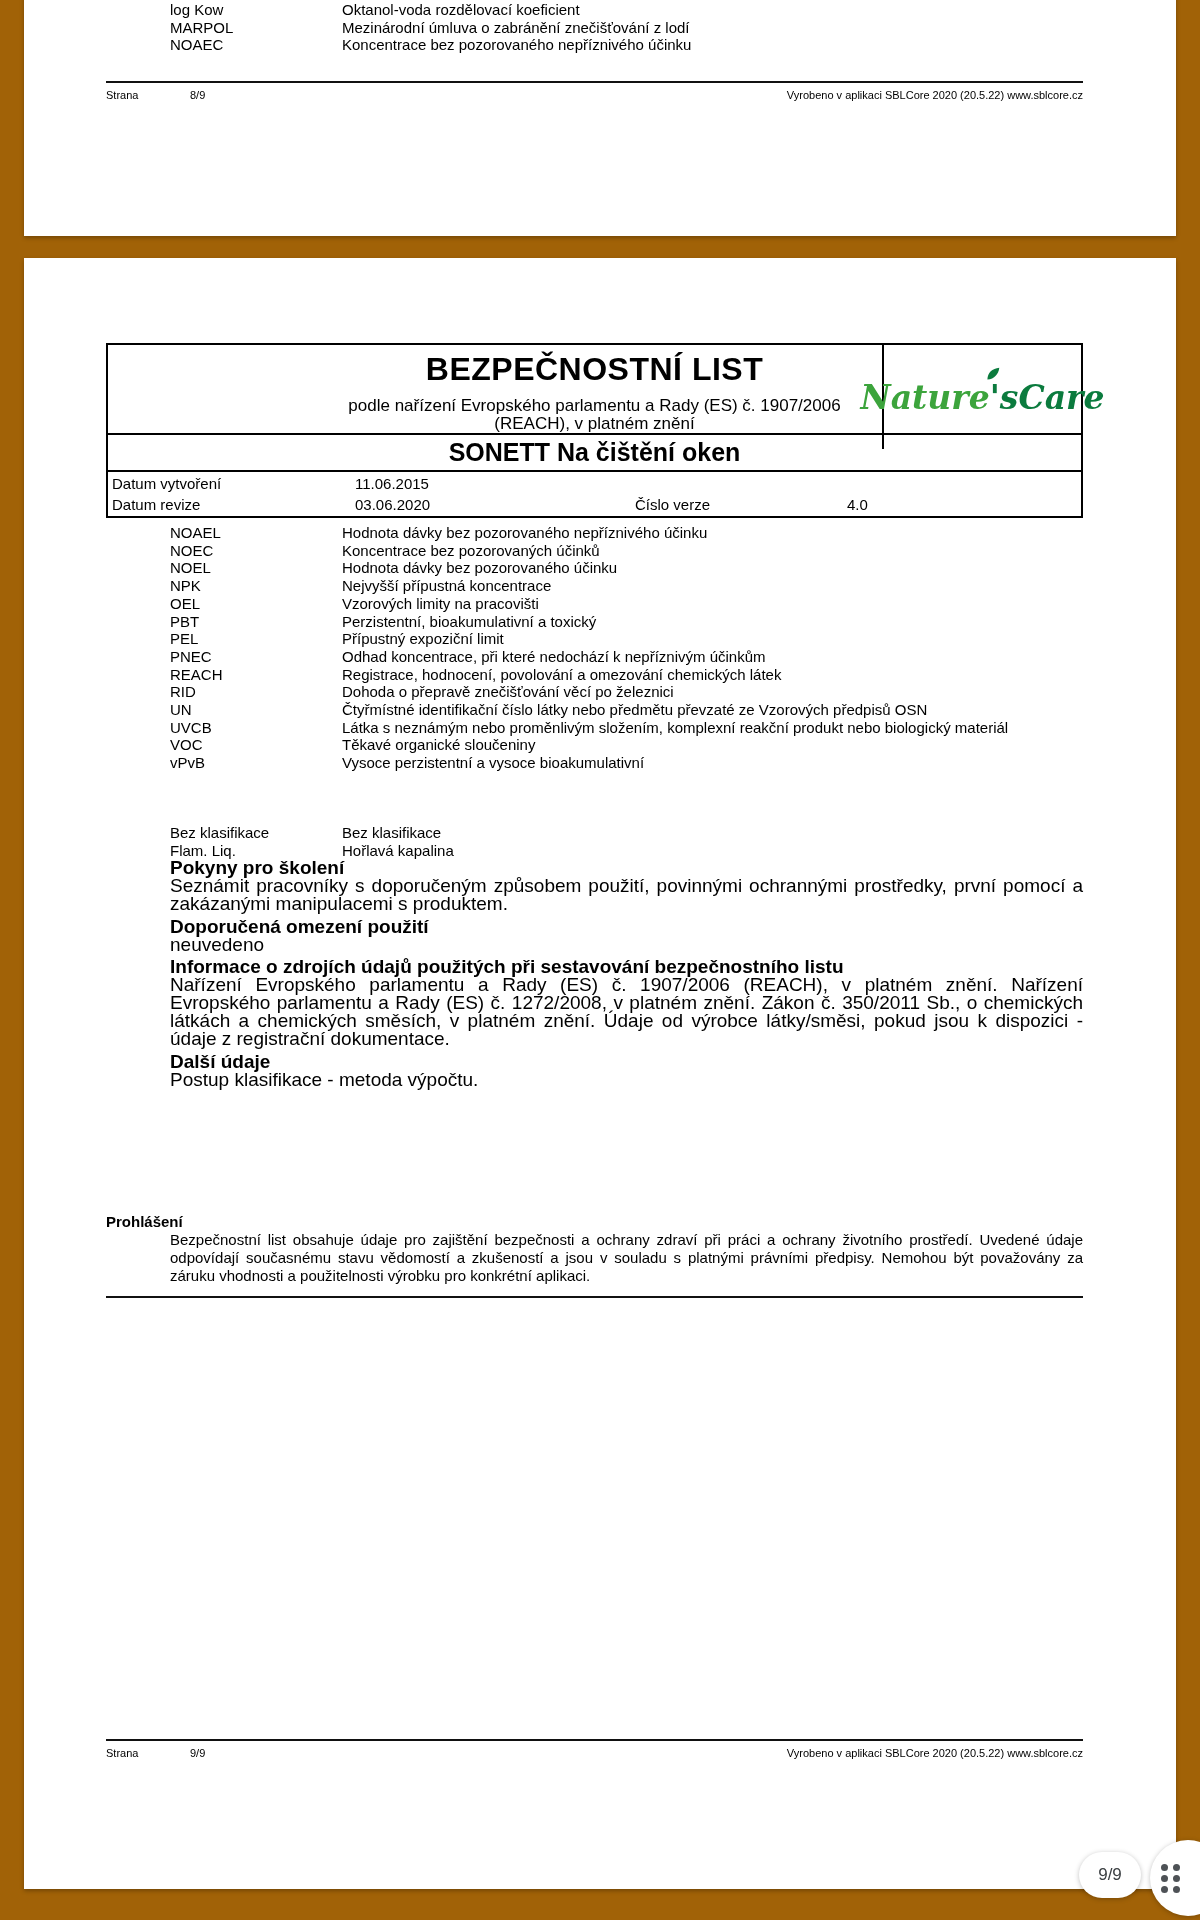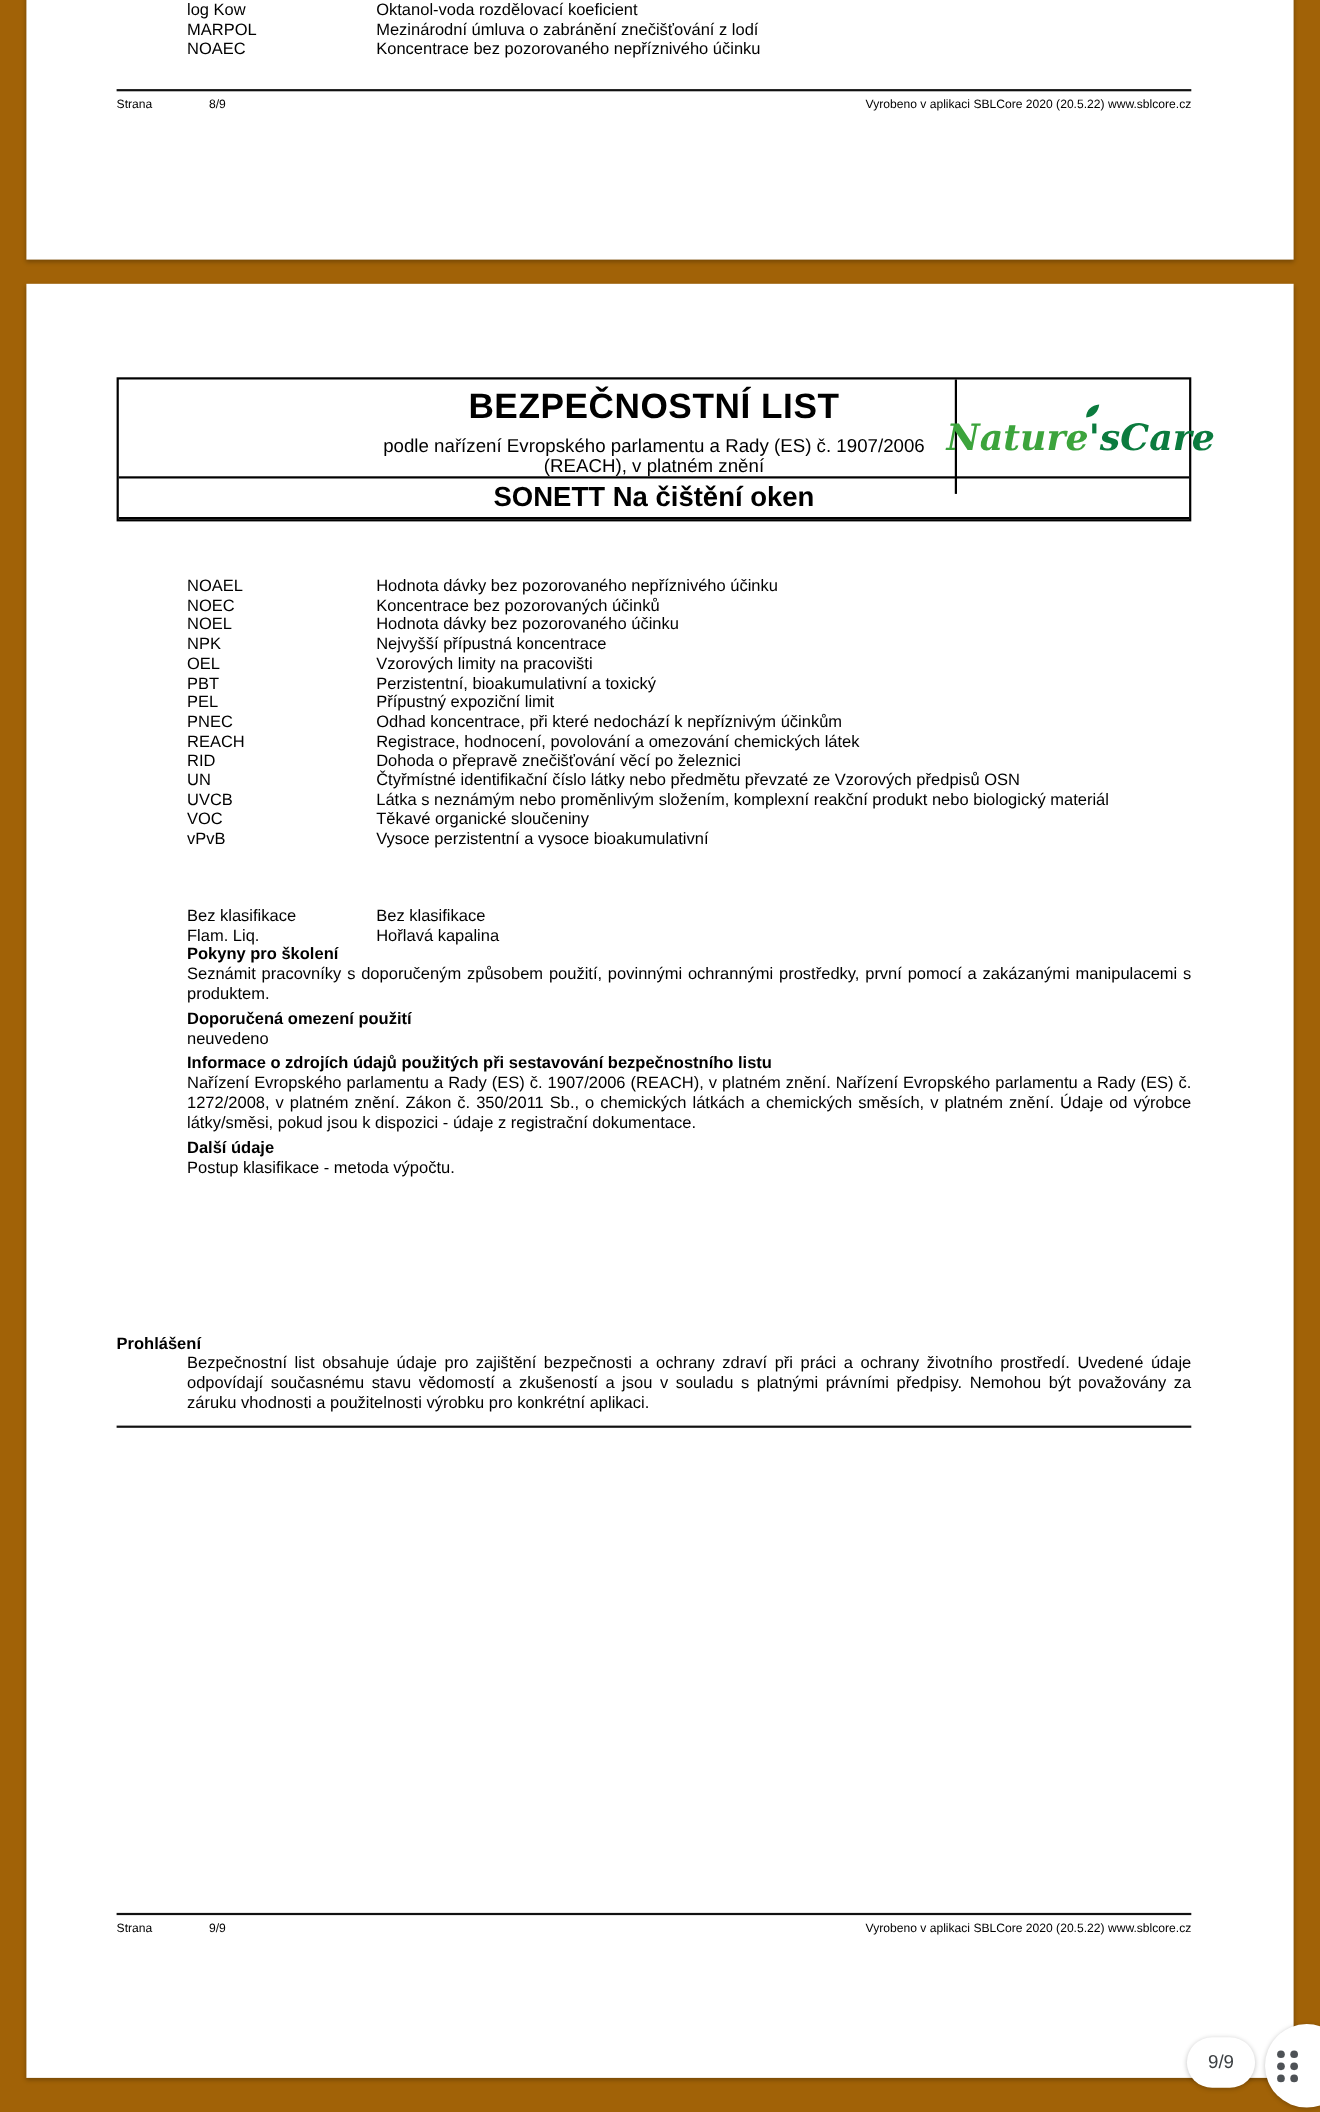--- a/index.html
+++ b/index.html
@@ -26,34 +26,34 @@
   .f-label { width:84px; }
   .f-right { margin-left:auto; }
 
   
   .hdr-box { position:absolute; left:82px; width:973px; border:2px solid #000; }
   .hdr-row1 { position:relative; height:88px; border-bottom:2px solid #000; }
   .hdr-titles { position:absolute; left:0; top:0; width:100%; text-align:center; }
   .hdr-title { margin-top:6px; font-size:32px; font-weight:bold; letter-spacing:.5px; }
   .hdr-sub { font-size:17px; line-height:17.5px; margin-top:9px; }
   .hdr-logo-cell { position:absolute; right:0; top:0; height:104px; width:197px;
-                   border-left:2px solid #000; display:flex; align-items:center; justify-content:center;padding-left:14px; }
+                   border-left:2px solid #000; display:flex; align-items:center; justify-content:center; }
   .logo { font-family:"DejaVu Serif","Liberation Serif",serif; font-style:italic; font-weight:bold;
           font-size:33px; white-space:nowrap; line-height:1; }
   .logo-a { color:#3CA43C; }
   .logo-b { color:#0B7B3E; }
   .logo-apos { position:relative; color:#0B7B3E; }
   .logo-leaf { position:absolute; left:-4px; top:-11px; width:14px; height:14px; }
   .hdr-row2 { height:35px; line-height:35px; border-bottom:2px solid #000;
               text-align:center; font-size:25px; font-weight:bold; }
   .hdr-row3 { height:44px; padding:1px 0 0 4px; box-sizing:border-box; font-size:15px; }
   .hdr-drow { display:grid; grid-template-columns:243px 280px 212px 1fr; height:21px; align-items:center; }
 
   
-  .sections { font-size:15px; }
+  .sections { font-size:19px; }
   .section { margin-left:64px; margin-bottom:5px; width:913px; }
   .sec-h { font-weight:bold; line-height:18px; }
   .sec-b { line-height:17.8px; text-align:justify; }
   .decl-h { font-weight:bold; font-size:15px; line-height:18px; }
   .decl-b { margin-left:64px; width:913px; font-size:15px; line-height:17.8px; text-align:justify; }
 
   
   .pagepill { position:absolute; left:1079px; top:1852px; width:62px; height:46px;
               background:#fff; border-radius:24px; box-shadow:0 1px 5px rgba(0,0,0,.25);
               display:flex; align-items:center; justify-content:center;
@@ -109,20 +109,36 @@
         </div>
         <div class="hdr-logo-cell">
           <div class="logo">
             <span class="logo-a">Nature</span><span class="logo-apos"><svg class="logo-leaf" viewBox="0 0 20 20">
                   <path d="M2 18 C2 8 9 2 19 1 C18 10 12 17 2 18 Z" fill="#0B7B3E"></path>
                 </svg><span>'</span></span><span class="logo-b">sCare</span>
           </div>
         </div>
       </div>
       <div class="hdr-row2">SONETT Na čištění oken</div>
+      <div class="hdr-row3">
+
+          <div class="hdr-drow">
+            <span>Datum vytvoření</span>
+            <span>11.06.2015</span>
+            <span></span>
+            <span></span>
+          </div>
+
+          <div class="hdr-drow">
+            <span>Datum revize</span>
+            <span>03.06.2020</span>
+            <span>Číslo verze</span>
+            <span>4.0</span>
+          </div>
+        </div>
     </div>
 
     <div class="content abbr-list" style="top:266px;">
 
         <div class="abbr-row">
           <span class="abbr-key">NOAEL</span>
           <span class="abbr-desc">Hodnota dávky bez pozorovaného nepříznivého účinku</span>
         </div>
 
         <div class="abbr-row">

